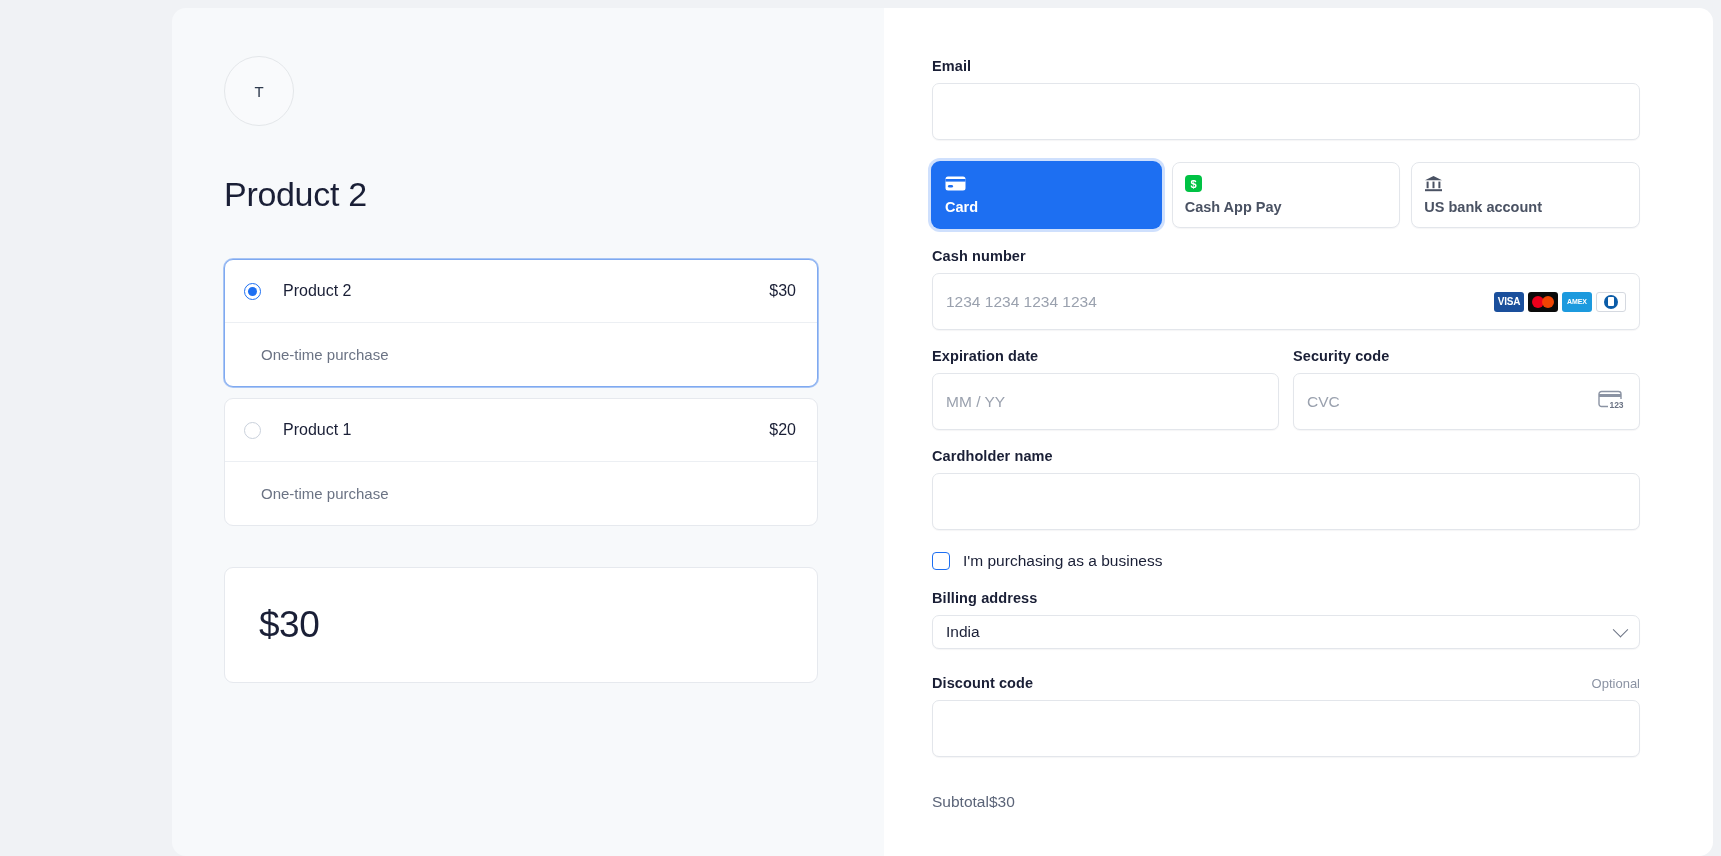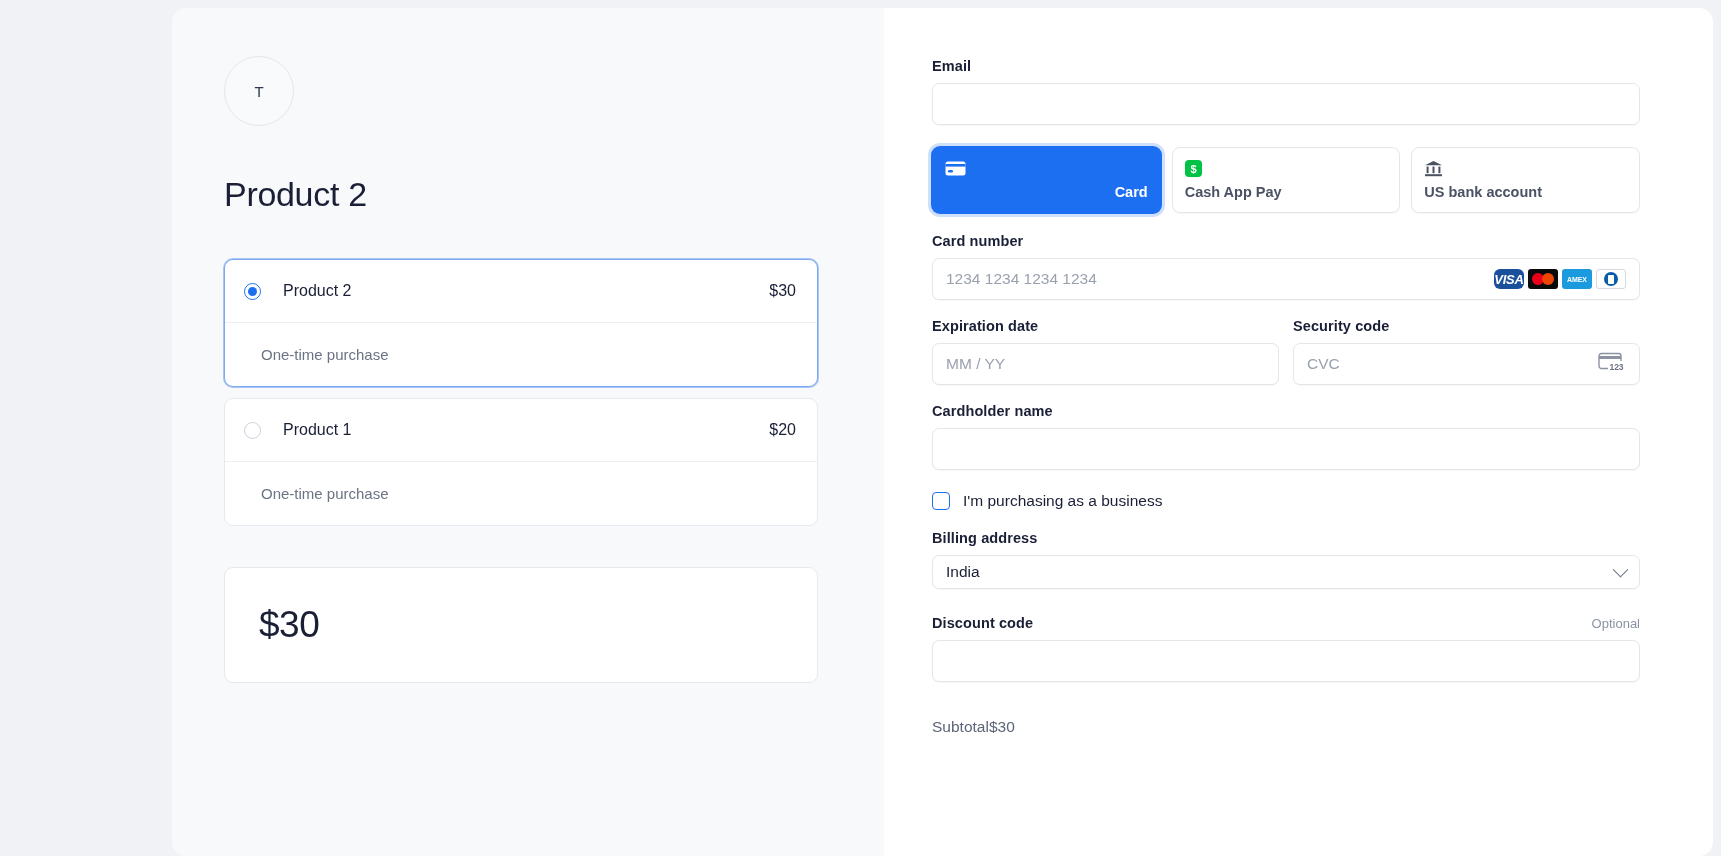--- a/index.html
+++ b/index.html
@@ -82,51 +82,50 @@
     padding: 50px 73px 0 48px;
     position: relative; overflow: hidden;
   }
   .field-label {
     font-size: 14.5px; color: #1a1f36; font-weight: 600;
     margin-bottom: 9px; letter-spacing: 0.1px;
   }
   .label-row { display: flex; align-items: baseline; justify-content: space-between; }
   .optional { font-size: 13px; color: #8b93a3; font-weight: 400; }
   .input {
-    width: 100%; height: 42px;
+    width: 100%; height: 57px;
     border: 1px solid #e3e6eb; border-radius: 7px;
     background: #fff;
     box-shadow: 0 1px 1px rgba(16,24,40,0.04);
     display: flex; align-items: center;
     padding: 0 13px; font-size: 15.5px; color: #1a1f36;
   }
   .input .ph { color: #9aa1ae; }
   .block { margin-bottom: 18px; }
 
   
   .tabs { display: flex; gap: 11px; margin: 22px 0 20px 0; }
   .tab {
     flex: 1; height: 66px; border-radius: 8px;
     border: 1px solid #e3e6eb; background: #fff;
     box-shadow: 0 1px 1px rgba(16,24,40,0.04);
     padding: 11px 12px 0 12px;
   }
   .tab.active {
     background: #1d6ff2; border-color: #1d6ff2;
     box-shadow: 0 0 0 1px #1d6ff2, 0 0 0 4px #cfe0fd;
-    text-align: right;
   }
   .tab-label { font-size: 14.5px; font-weight: 700; color: #4a5263; margin-top: 7px; }
   .tab.active .tab-label { color: #ffffff; }
   .tab-icon { height: 18px; display: flex; align-items: center; }
 
   
   .brands { display: flex; gap: 4px; margin-left: auto; }
   .brand { width: 30px; height: 20px; border-radius: 3px; display: flex; align-items: center; justify-content: center; }
-  .brand-visa { background: #1a4f9c; color: #fff; font-size: 13px; font-weight: 700; font-style: italic; letter-spacing: -0.2px; border-radius: 6px; }
+  .brand-visa { background: #1a4f9c; color: #fff; font-size: 10px; font-weight: 700; letter-spacing: -0.2px; }
   .brand-mc { background: #0a0a0a; position: relative; }
   .brand-mc .c1, .brand-mc .c2 { position: absolute; width: 12px; height: 12px; border-radius: 50%; top: 4px; }
   .brand-mc .c1 { background: #eb001b; left: 4px; }
   .brand-mc .c2 { background: #f79e1b; right: 4px; mix-blend-mode: hard-light; }
   .brand-amex { background: #1c9ade; color: #fff; font-size: 7px; font-weight: 700; letter-spacing: -0.1px; }
   .brand-diners { background: #fff; border: 1px solid #d5d9e0; position: relative; }
   .brand-diners .dc { width: 14px; height: 14px; border-radius: 50%; background: #0b5ca8; position: relative; }
   .brand-diners .dc::after { content:""; position:absolute; left:4px; top:2.5px; width:6px; height:9px; background:#fff; border-radius:1px; }
 
   .row2 { display: flex; gap: 14px; }
@@ -237,21 +236,21 @@
             <rect x="8.5" y="6.6" width="2" height="6.6" fill="#4a5263"></rect>
             <rect x="14.4" y="6.6" width="2" height="6.6" fill="#4a5263"></rect>
             <rect x="1" y="14.2" width="17" height="2" fill="#4a5263"></rect>
           </svg>
         </div>
         <div class="tab-label">US bank account</div>
       </div>
     </div>
 
     <div class="block">
-      <div class="field-label">Card number</div>
+      <div class="field-label">Cash number</div>
       <div class="input">
         <span class="ph">1234 1234 1234 1234</span>
         <div class="brands">
           <div class="brand brand-visa">
             <span>VISA</span>
           </div>
           <div class="brand brand-mc">
             <span class="c1"></span>
               <span class="c2"></span>
           </div>

